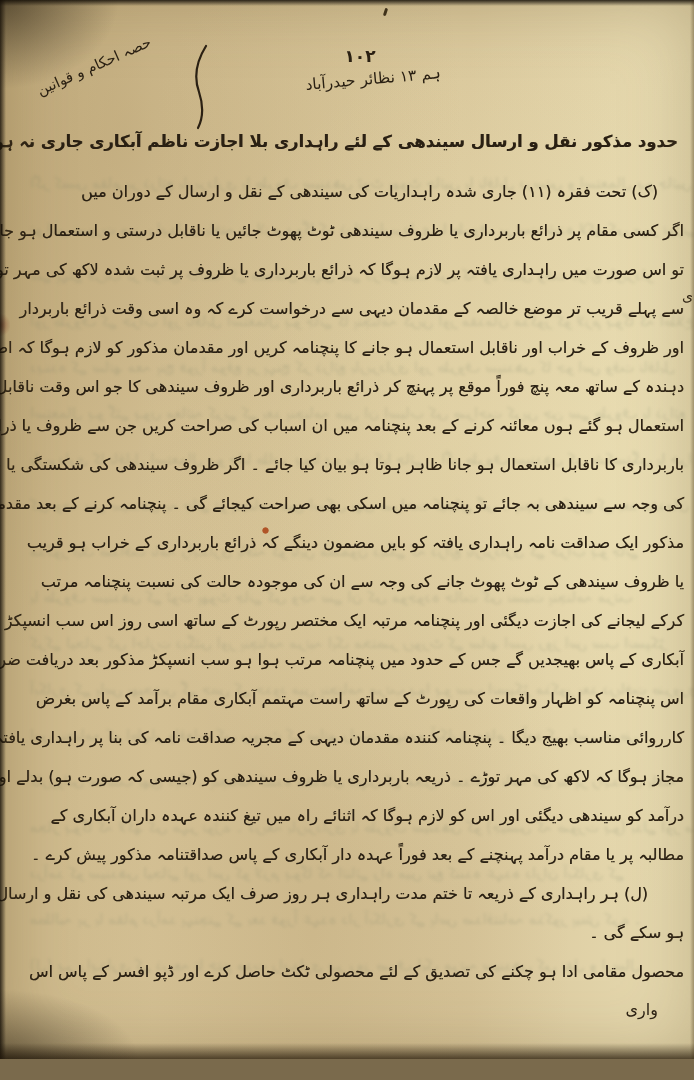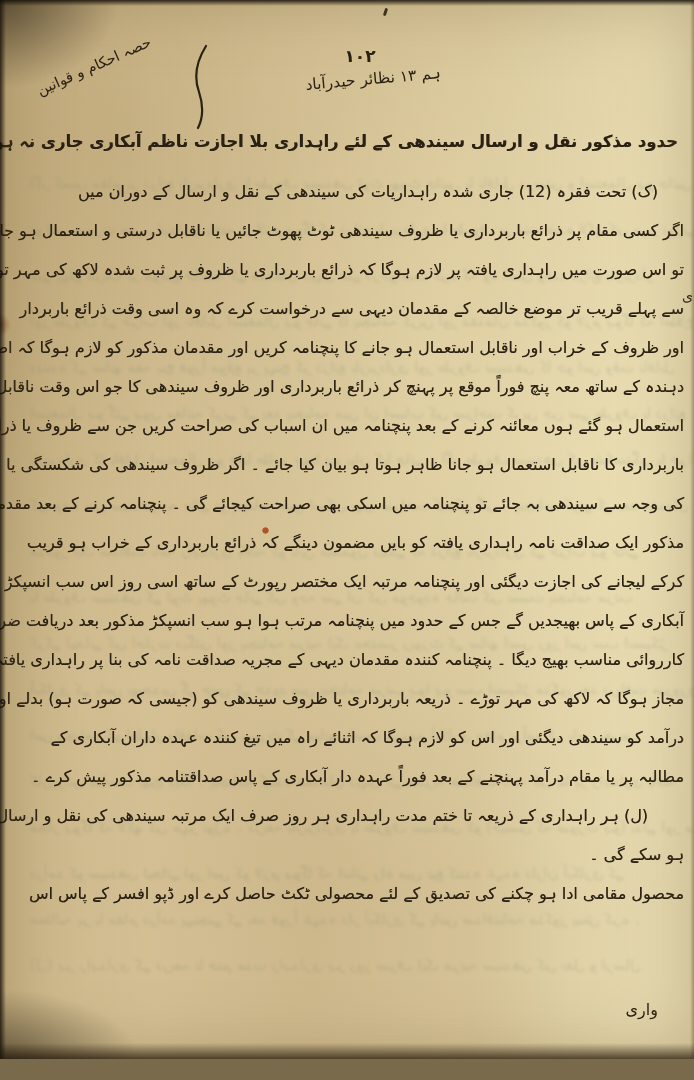--- a/index.html
+++ b/index.html
@@ -129,32 +129,34 @@
   <div class="margin-note">حصہ احکام و قوانین</div>
   <div class="bracket-mark">
     <svg viewBox="0 0 22 86" xmlns="http://www.w3.org/2000/svg">
       <path d="M16 2 C6 18, 4 34, 9 48 C13 60, 14 72, 8 84" fill="none" stroke="#2a2013" stroke-width="2.2" stroke-linecap="round"></path>
     </svg>
   </div>
   <span class="speck"></span>
 
   <div class="body-text">
       <div class="line heading" style="padding-right: 6px;">حدود مذکور نقل و ارسال سیندھی کے لئے راہداری بلا اجازت ناظم آبکاری جاری نہ ہو سکے گی ۔</div>
-      <div class="line" style="padding-right: 26px;">(ک) تحت فقرہ (12) جاری شدہ راہداریات کی سیندھی کے نقل و ارسال کے دوران میں</div>
+      <div class="line" style="padding-right: 26px;">(ک) تحت فقرہ (۱۱) جاری شدہ راہداریات کی سیندھی کے نقل و ارسال کے دوران میں</div>
       <div class="line" style="padding-right: 0px;">اگر کسی مقام پر ذرائع باربرداری یا ظروف سیندھی ٹوٹ پھوٹ جائیں یا ناقابل درستی و استعمال ہو جائیں</div>
       <div class="line" style="padding-right: 0px;">تو اس صورت میں راہداری یافتہ پر لازم ہوگا کہ ذرائع باربرداری یا ظروف پر ثبت شدہ لاکھ کی مہر توڑنے</div>
       <div class="line" style="padding-right: 0px;">سے پہلے قریب تر موضع خالصہ کے مقدمان دیہی سے درخواست کرے کہ وہ اسی وقت ذرائع باربردار</div>
       <div class="line" style="padding-right: 0px;">اور ظروف کے خراب اور ناقابل استعمال ہو جانے کا پنچنامہ کریں اور مقدمان مذکور کو لازم ہوگا کہ اطلاع</div>
       <div class="line" style="padding-right: 0px;">دہندہ کے ساتھ معہ پنچ فوراً موقع پر پہنچ کر ذرائع باربرداری اور ظروف سیندھی کا جو اس وقت ناقابل</div>
       <div class="line" style="padding-right: 0px;">استعمال ہو گئے ہوں معائنہ کرنے کے بعد پنچنامہ میں ان اسباب کی صراحت کریں جن سے ظروف یا ذرائع</div>
       <div class="line" style="padding-right: 0px;">باربرداری کا ناقابل استعمال ہو جانا ظاہر ہوتا ہو بیان کیا جائے ۔ اگر ظروف سیندھی کی شکستگی یا خرابی</div>
       <div class="line" style="padding-right: 0px;">کی وجہ سے سیندھی بہ جائے تو پنچنامہ میں اسکی بھی صراحت کیجائے گی ۔ پنچنامہ کرنے کے بعد مقدمان</div>
       <div class="line" style="padding-right: 0px;">مذکور ایک صداقت نامہ راہداری یافتہ کو بایں مضمون دینگے کہ ذرائع باربرداری کے خراب ہو قریب</div>
+      <div class="line" style="padding-right: 0px;">یا ظروف سیندھی کے ٹوٹ پھوٹ جانے کی وجہ سے ان کی موجودہ حالت کی نسبت پنچنامہ مرتب</div>
       <div class="line" style="padding-right: 0px;">کرکے لیجانے کی اجازت دیگئی اور پنچنامہ مرتبہ ایک مختصر رپورٹ کے ساتھ اسی روز اس سب انسپکڑ</div>
       <div class="line" style="padding-right: 0px;">آبکاری کے پاس بھیجدیں گے جس کے حدود میں پنچنامہ مرتب ہوا ہو سب انسپکڑ مذکور بعد دریافت ضروری</div>
+      <div class="line" style="padding-right: 0px;">اس پنچنامہ کو اظہار واقعات کی رپورٹ کے ساتھ راست مہتمم آبکاری مقام برآمد کے پاس بغرض</div>
       <div class="line" style="padding-right: 0px;">کارروائی مناسب بھیج دیگا ۔ پنچنامہ کنندہ مقدمان دیہی کے مجریہ صداقت نامہ کی بنا پر راہداری یافتہ</div>
       <div class="line" style="padding-right: 0px;">مجاز ہوگا کہ لاکھ کی مہر توڑے ۔ ذریعہ باربرداری یا ظروف سیندھی کو (جیسی کہ صورت ہو) بدلے اور مقام</div>
       <div class="line" style="padding-right: 0px;">درآمد کو سیندھی دیگئی اور اس کو لازم ہوگا کہ اثنائے راہ میں تیغ کنندہ عہدہ داران آبکاری کے</div>
       <div class="line" style="padding-right: 0px;">مطالبہ پر یا مقام درآمد پہنچنے کے بعد فوراً عہدہ دار آبکاری کے پاس صداقتنامہ مذکور پیش کرے ۔</div>
       <div class="line" style="padding-right: 36px;">(ل) ہر راہداری کے ذریعہ تا ختم مدت راہداری ہر روز صرف ایک مرتبہ سیندھی کی نقل و ارسال</div>
       <div class="line" style="padding-right: 0px;">ہو سکے گی ۔</div>
       <div class="line" style="padding-right: 0px;">محصول مقامی ادا ہو چکنے کی تصدیق کے لئے محصولی ٹکٹ حاصل کرے اور ڈپو افسر کے پاس اس</div>
     </div>
 
   <div class="interlinear">واری</div>

